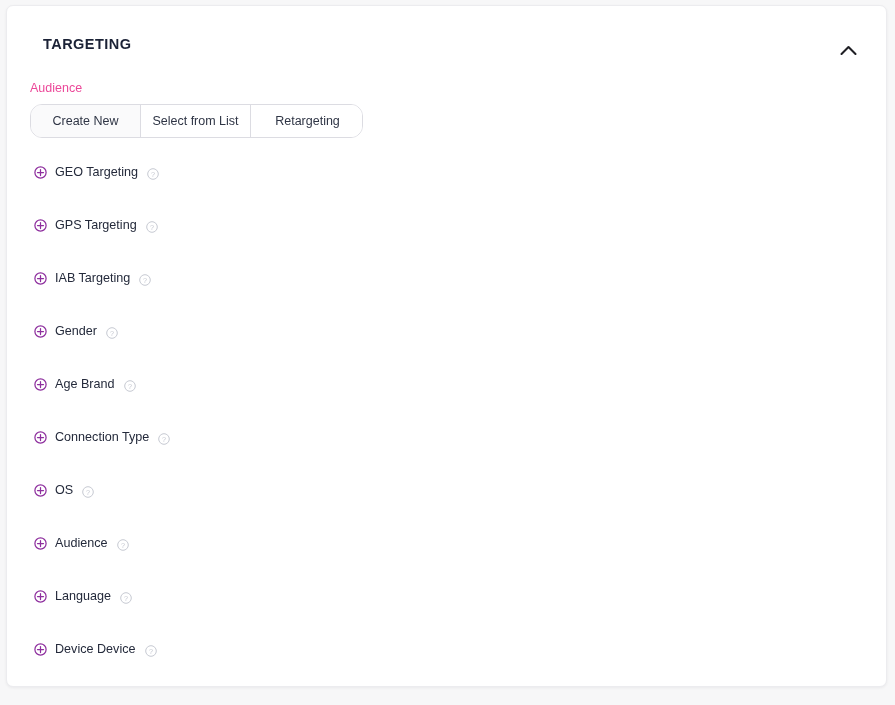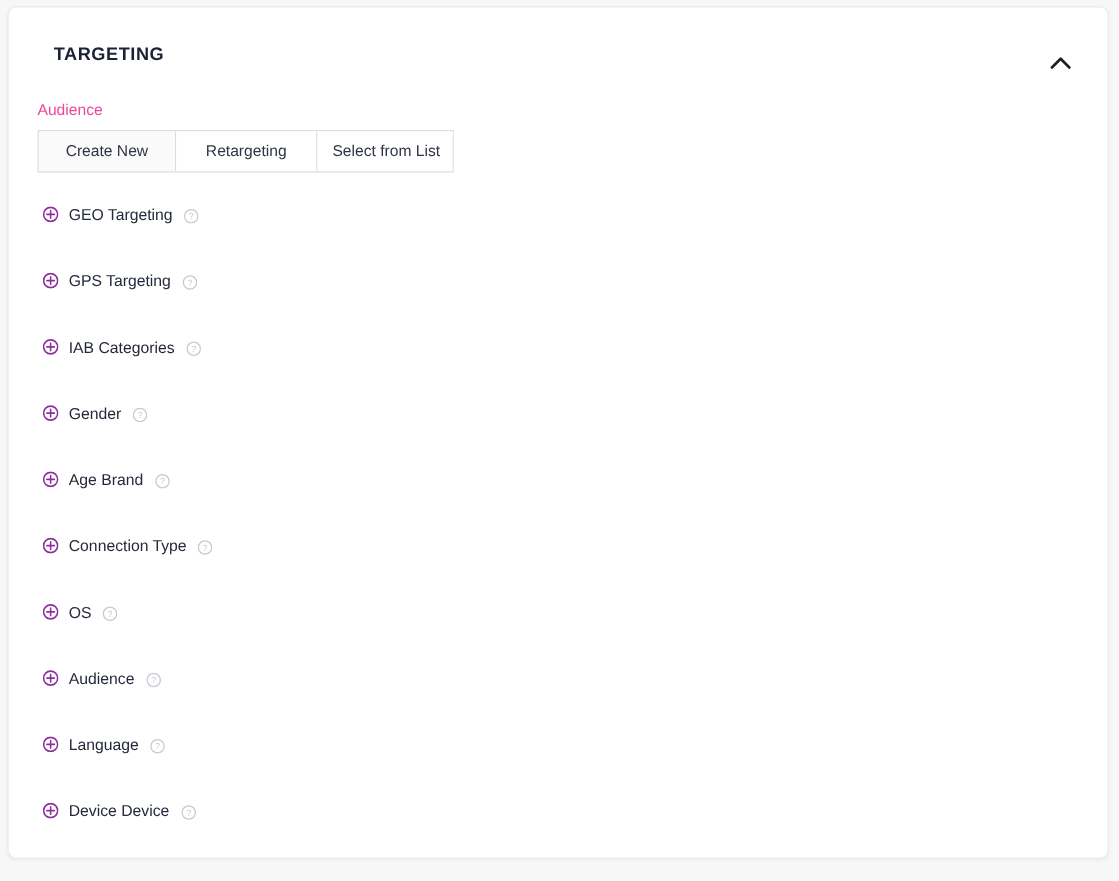--- a/index.html
+++ b/index.html
@@ -72,21 +72,21 @@
   .audience-label {
     font-size: 12.5px;
     color: #ec4899;
     line-height: 16px;
     margin-bottom: 8px;
   }
   .btn-group {
     display: flex;
     align-items: stretch;
     border: 1px solid #dcdce2;
-    border-radius: 0;
+    border-radius: 12px;
     overflow: hidden;
     background: #ffffff;
     width: 333px;
     height: 34px;
     box-sizing: border-box;
   }
   .seg-btn {
     flex: 0 0 auto;
     display: flex;
     align-items: center;
@@ -162,22 +162,22 @@
         </svg>
       </span>
     </button>
   </div>
 
   <div class="audience-block">
     <div class="audience-label">Audience</div>
 
     <div class="btn-group">
       <button class="seg-btn w1 is-active">Create New</button>
+      <button class="seg-btn w2">Select from List</button>
       <button class="seg-btn w3">Retargeting</button>
-      <button class="seg-btn w2">Select from List</button>
     </div>
   </div>
 
   <div class="options-list">
       <div class="option-row">
         <span class="expand-icon"><svg width="13" height="13" viewBox="0 0 13 13" aria-hidden="true">
             <circle cx="6.5" cy="6.5" r="5.6" fill="none" stroke="#8e2f9e" stroke-width="1.25"></circle>
             <path d="M6.5 3.5 V9.5 M3.5 6.5 H9.5" stroke="#8e2f9e" stroke-width="1.25" stroke-linecap="round"></path>
           </svg></span>
         <span class="option-label">GEO Targeting</span>
@@ -195,21 +195,21 @@
         <span class="help-icon"><svg width="12" height="12" viewBox="0 0 12 12" aria-hidden="true">
             <circle cx="6" cy="6" r="5.3" fill="none" stroke="#c3c6cf" stroke-width="1"></circle>
             <text x="6" y="8.6" text-anchor="middle" font-family="Liberation Sans, sans-serif" font-size="7.2" fill="#c3c6cf">?</text>
           </svg></span>
       </div>
       <div class="option-row">
         <span class="expand-icon"><svg width="13" height="13" viewBox="0 0 13 13" aria-hidden="true">
             <circle cx="6.5" cy="6.5" r="5.6" fill="none" stroke="#8e2f9e" stroke-width="1.25"></circle>
             <path d="M6.5 3.5 V9.5 M3.5 6.5 H9.5" stroke="#8e2f9e" stroke-width="1.25" stroke-linecap="round"></path>
           </svg></span>
-        <span class="option-label">IAB Categories</span>
+        <span class="option-label">IAB Targeting</span>
         <span class="help-icon"><svg width="12" height="12" viewBox="0 0 12 12" aria-hidden="true">
             <circle cx="6" cy="6" r="5.3" fill="none" stroke="#c3c6cf" stroke-width="1"></circle>
             <text x="6" y="8.6" text-anchor="middle" font-family="Liberation Sans, sans-serif" font-size="7.2" fill="#c3c6cf">?</text>
           </svg></span>
       </div>
       <div class="option-row">
         <span class="expand-icon"><svg width="13" height="13" viewBox="0 0 13 13" aria-hidden="true">
             <circle cx="6.5" cy="6.5" r="5.6" fill="none" stroke="#8e2f9e" stroke-width="1.25"></circle>
             <path d="M6.5 3.5 V9.5 M3.5 6.5 H9.5" stroke="#8e2f9e" stroke-width="1.25" stroke-linecap="round"></path>
           </svg></span>

